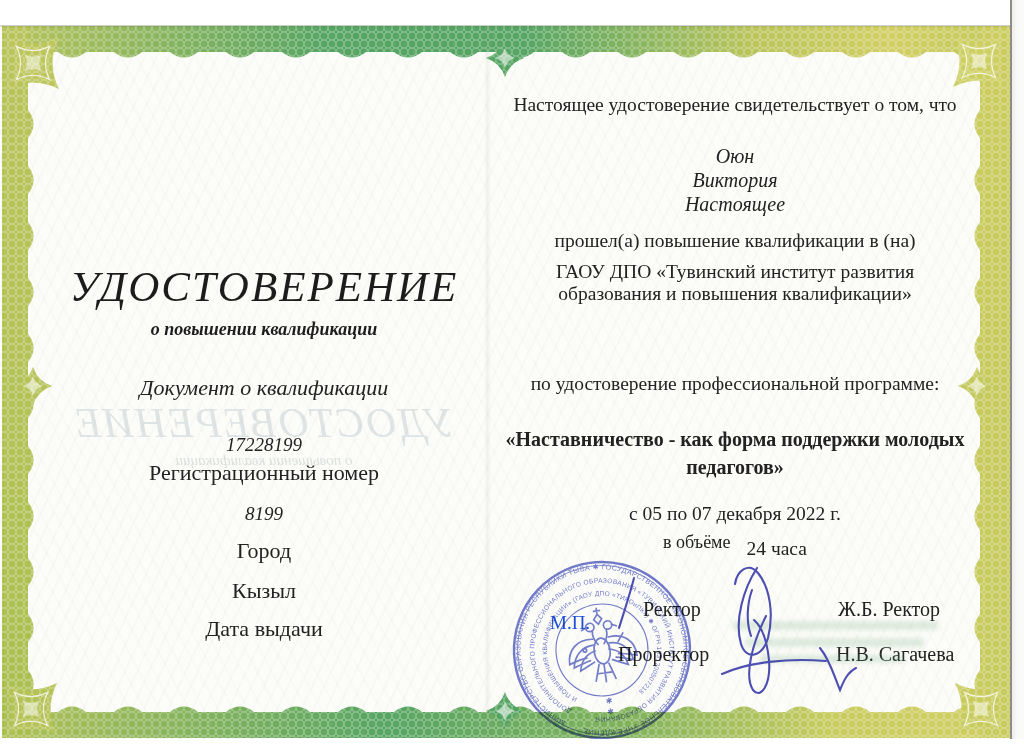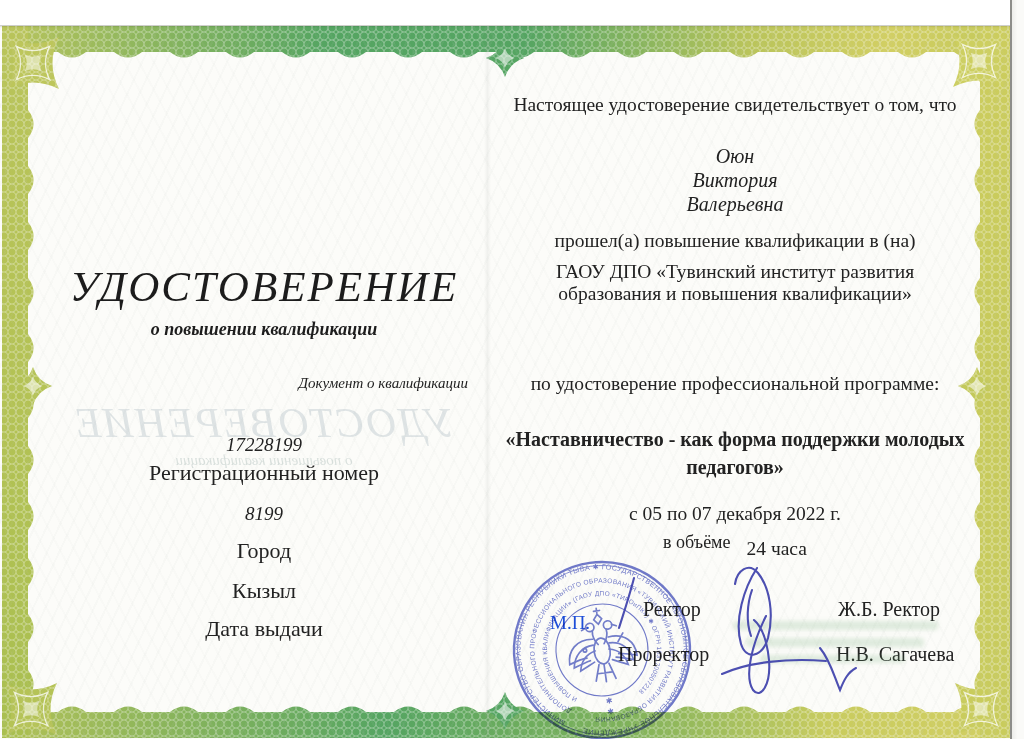--- a/index.html
+++ b/index.html
@@ -14,21 +14,21 @@
     background-image:
       repeating-linear-gradient(115deg, rgba(190,198,192,.07) 0 2px, transparent 2px 11px),
       repeating-linear-gradient(62deg, rgba(200,205,200,.06) 0 2px, transparent 2px 13px);
   }
   .abs{position:absolute;}
   .ctr{text-align:center;left:0;right:0;}
   
   .left-col{position:absolute;left:60px;top:0;width:408px;height:744px;}
   .cert-title{top:262px;font-size:43px;font-style:italic;letter-spacing:2px;color:#1c1c1c;}
   .cert-sub{top:319px;font-size:18px;font-style:italic;font-weight:bold;color:#1d1d1d;}
-  .doc-type{top:375px;font-size:15px;font-style:italic;text-align:right;}
+  .doc-type{top:375px;font-size:22px;font-style:italic;}
   .num-italic{font-size:19px;font-style:italic;}
   .lbl{font-size:22px;}
   .ghost{color:rgba(125,145,160,.22);transform:scaleX(-1);pointer-events:none;}
   .ghost-title{top:399px;font-size:42px;font-style:italic;letter-spacing:2px;}
   .ghost-sub{top:452px;font-size:15px;font-style:italic;color:rgba(130,155,150,.28);}
   
   .right-col{position:absolute;left:500px;top:0;width:470px;height:744px;}
   .r19{font-size:19.5px;}
   .name{font-size:20px;font-style:italic;}
   .prog{font-size:20px;font-weight:bold;}
@@ -170,21 +170,21 @@
     <div class="abs ctr num-italic" style="top:503px">8199</div>
     <div class="abs ctr lbl" style="top:538px">Город</div>
     <div class="abs ctr lbl" style="top:578px">Кызыл</div>
     <div class="abs ctr lbl" style="top:616px">Дата выдачи</div>
   </div>
 
   <div class="right-col">
     <div class="abs ctr r19" style="top:94px">Настоящее удостоверение свидетельствует о том, что</div>
     <div class="abs ctr name" style="top:145px">Оюн</div>
     <div class="abs ctr name" style="top:169px">Виктория</div>
-    <div class="abs ctr name" style="top:193px">Валерьевна</div>
+    <div class="abs ctr name" style="top:193px">Настоящее</div>
     <div class="abs ctr r19" style="top:230px">прошел(а) повышение квалификации в (на)</div>
     <div class="abs ctr r19" style="top:261px">ГАОУ ДПО «Тувинский институт развития</div>
     <div class="abs ctr r19" style="top:283px">образования и повышения квалификации»</div>
     <div class="abs ctr r19" style="top:373px">по удостоверение профессиональной программе:</div>
     <div class="abs ctr prog" style="top:428px">«Наставничество - как форма поддержки молодых</div>
     <div class="abs ctr prog" style="top:456px">педагогов»</div>
     <div class="abs ctr r19" style="top:503px">с 05 по 07 декабря 2022 г.</div>
     <div class="abs ctr" style="top:531px">
       <span class="vol-label">в объёме</span><span class="vol-value">24 часа</span>
     </div>

